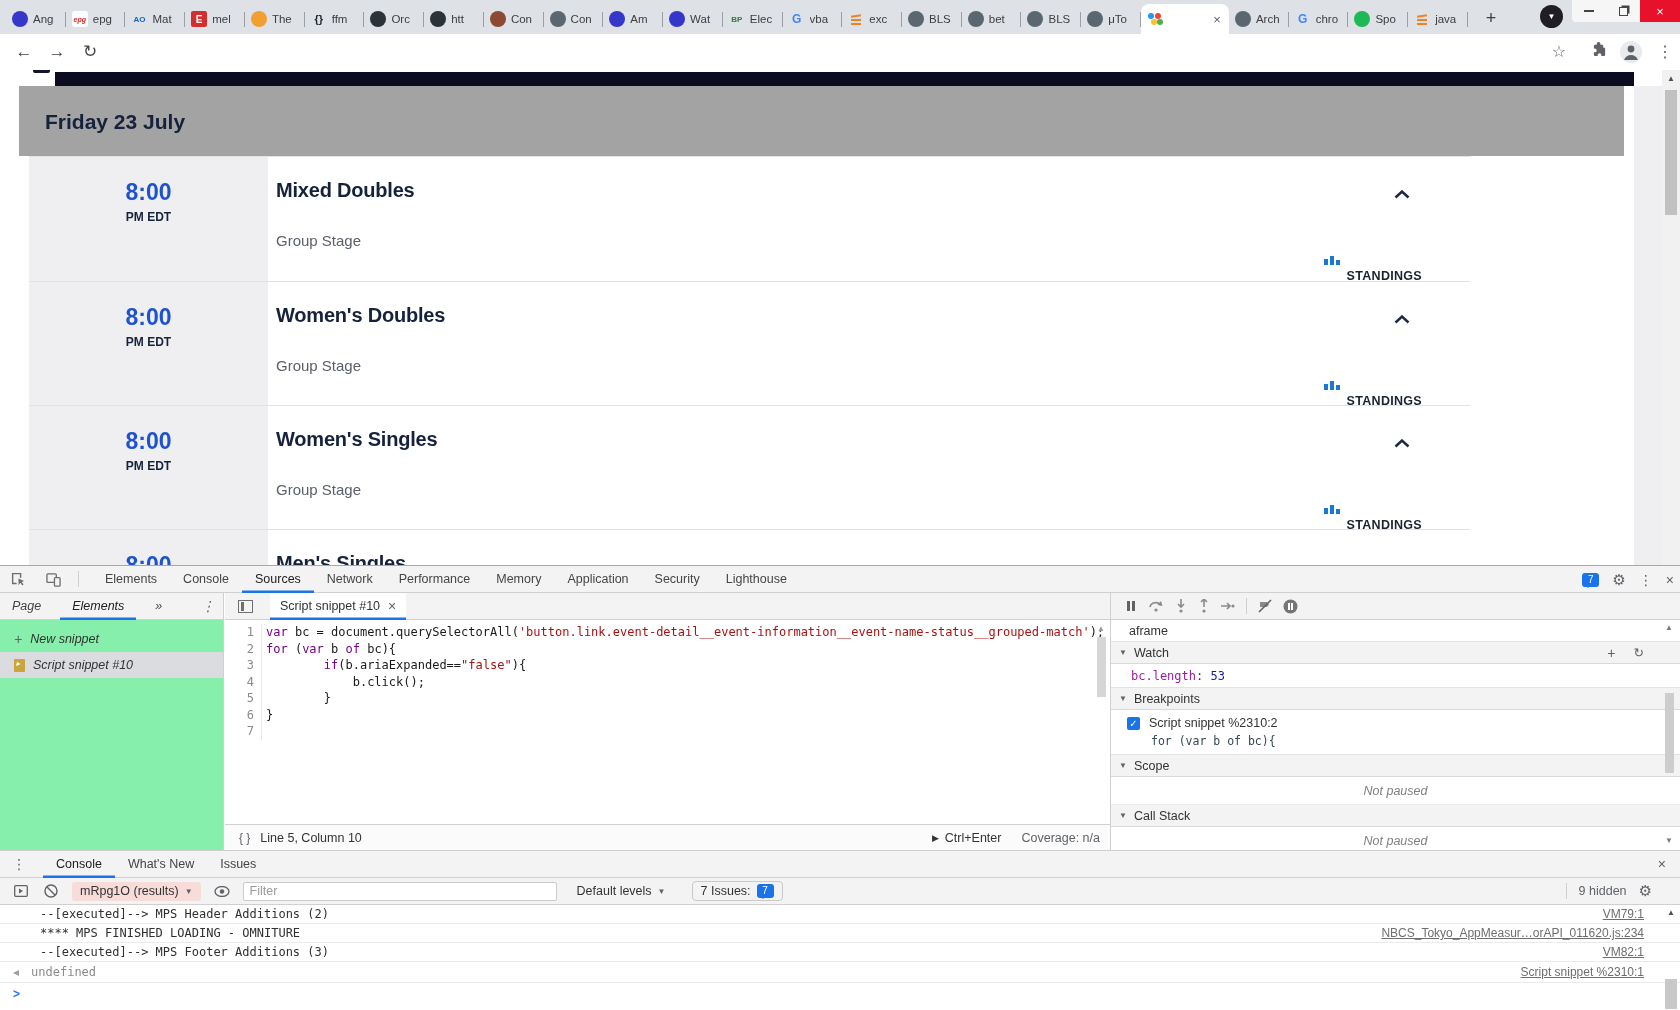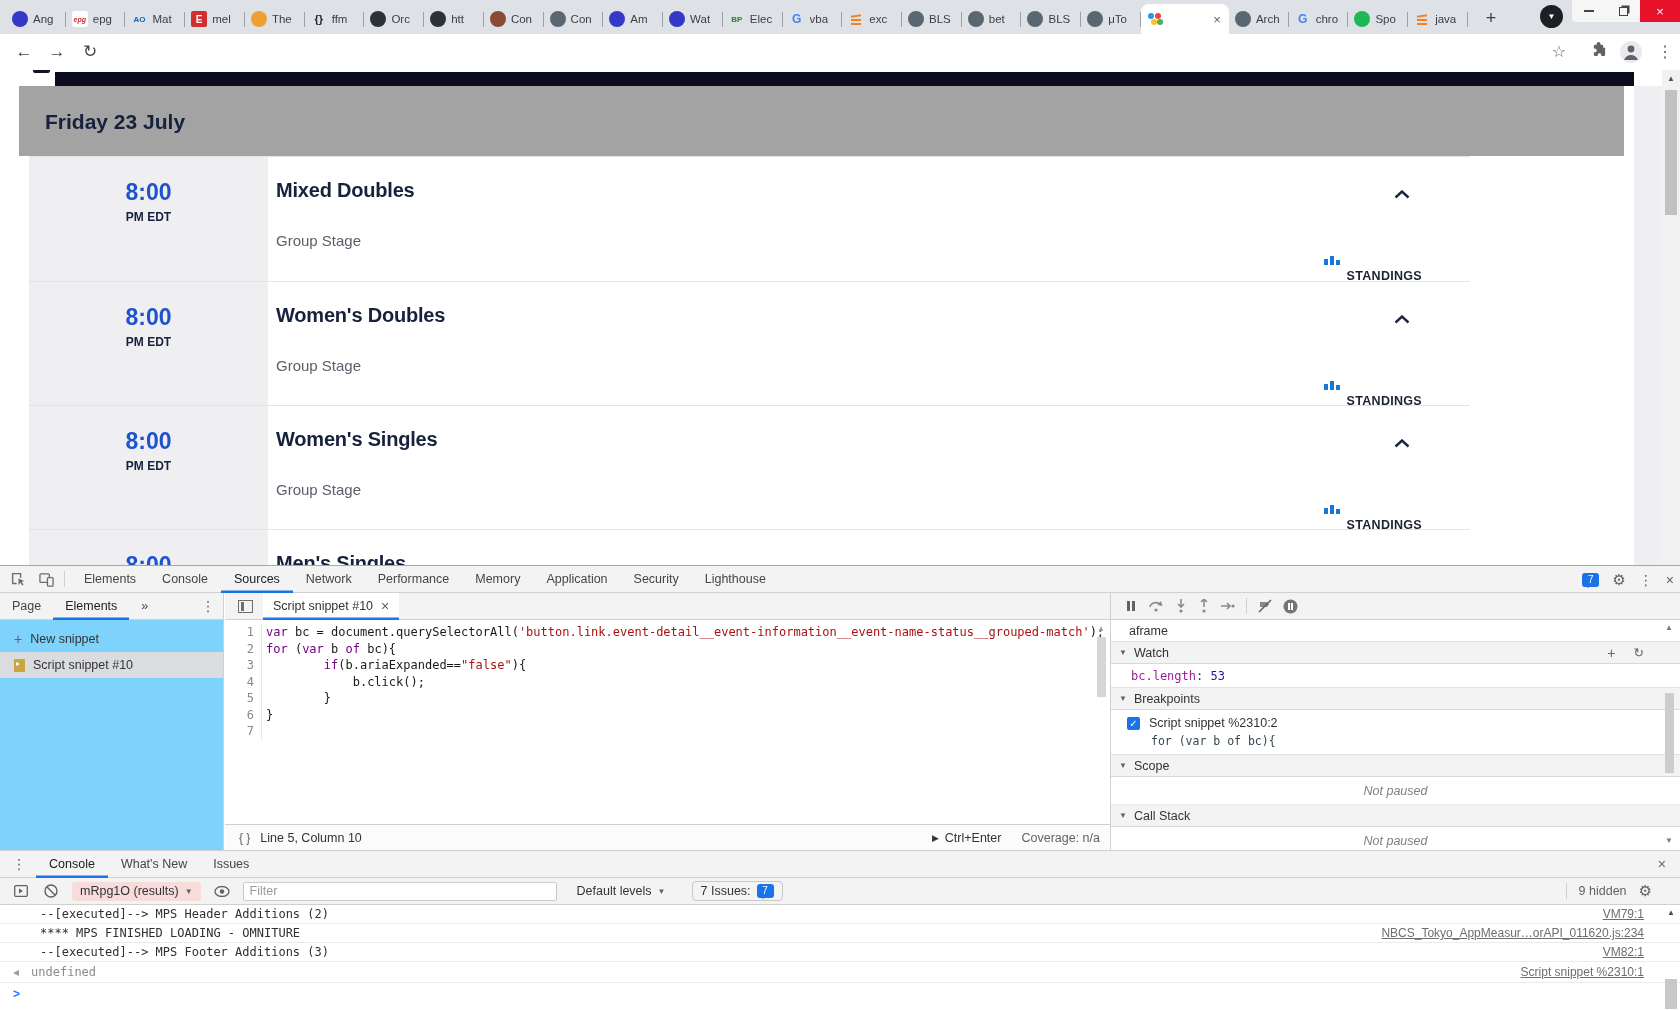--- a/index.html
+++ b/index.html
@@ -77,34 +77,34 @@
   .podium i { width:4px; background:#1878d8; display:block; }
 
   
   .sb-track { position:absolute; background:#f1f1f1; }
   .sb-thumb { position:absolute; background:#c1c1c1; }
   .sb-arrow { position:absolute; color:#505050; font-size:8px; width:18px; text-align:center; }
 
   
   #devtools { position:absolute; left:0; top:565px; width:1680px; height:445px; background:#fff;
     border-top:1px solid #a8a8a8; font-size:12.5px; color:#333; }
-  .dt-bar { background:#f3f3f3; border-bottom:1px solid #d0d0d0; }
+  .dt-bar { background:#f3f3f3; border-bottom:1px solid #d0d0d0;gap:7px; }
   #dt-tabbar { position:absolute; left:0; top:0; width:1680px; height:27px; display:flex; align-items:center; }
   .dt-ico { width:20px; height:20px; margin-left:8px; display:flex; align-items:center; justify-content:center; color:#6e6e6e; }
   .dt-sep { width:1px; height:16px; background:#d0d0d0; margin:0 6px 0 8px; }
   .dt-tab { padding:0 13px; height:27px; line-height:26px; color:#454545; }
   .dt-tab.sel { color:#202124; box-shadow:inset 0 -2.5px 0 #1a73e8; }
   #dt-right { position:absolute; right:6px; top:0; height:27px; display:flex; align-items:center; gap:13px; }
   .bubble { width:17px; height:14px; background:#1a73e8; border-radius:3px; color:#fff; font-size:10px;
     text-align:center; line-height:14px; position:relative; }
   .bubble::after { content:""; position:absolute; left:3px; bottom:-4px; border:3px solid transparent; border-top-color:#1a73e8; }
   .gear { color:#5f6368; font-size:15px; } .kebab { color:#5f6368; font-size:14px; } .xclose { color:#5f6368; font-size:14px; }
 
   
-  #src-sidebar { position:absolute; left:0; top:27px; width:224px; height:257px; border-right:1px solid #d0d0d0; background:#7dd3fc; }
+  #src-sidebar { position:absolute; left:0; top:27px; width:224px; height:257px; border-right:1px solid #d0d0d0; background:#86efac;font-style:italic; }
   #src-sidebar-tabs { height:27px; display:flex; align-items:center; }
   .side-tab { padding:0 12px; color:#454545; height:27px; line-height:26px; }
   .side-tab.sel { box-shadow:inset 0 -2.5px 0 #1a73e8; color:#202124; }
   #side-kebab { margin-left:auto; margin-right:8px; }
   .snip-row { height:26px; display:flex; align-items:center; gap:8px; padding-left:14px; color:#333; }
   .snip-row.sel { background:#dadce0; }
   #new-snippet-row { margin-top:6px; }
   .plus { color:#5f6368; font-size:14px; }
   .file-ico { width:11px; height:13px; background:#caa53d; border-radius:1px; position:relative; }
   .file-ico::after { content:"▸"; position:absolute; left:2px; top:0px; color:#fff; font-size:8px; }

